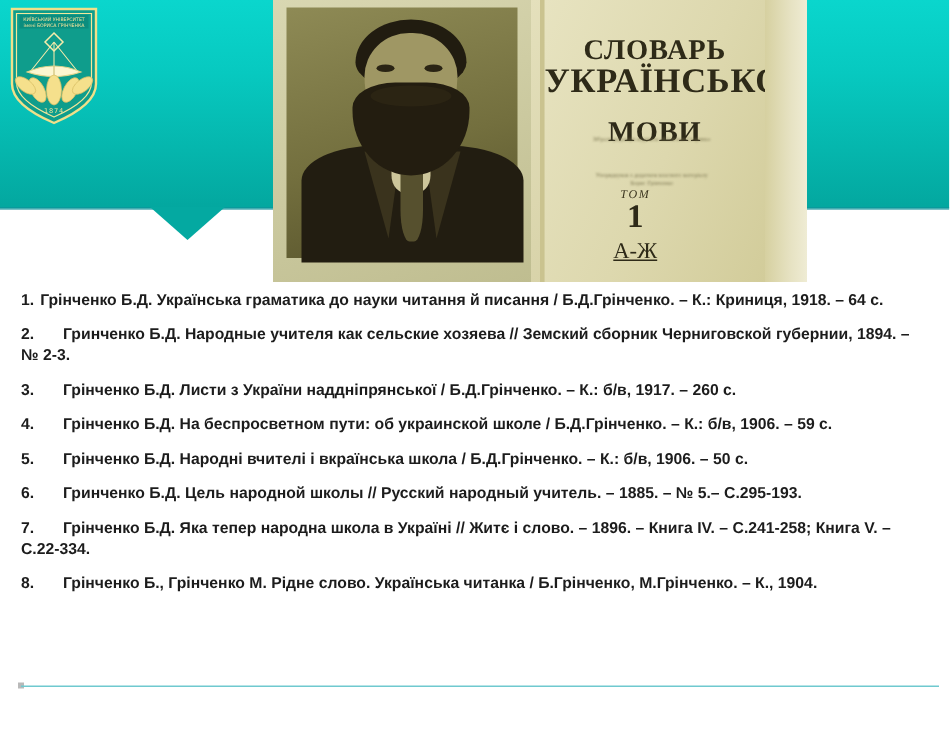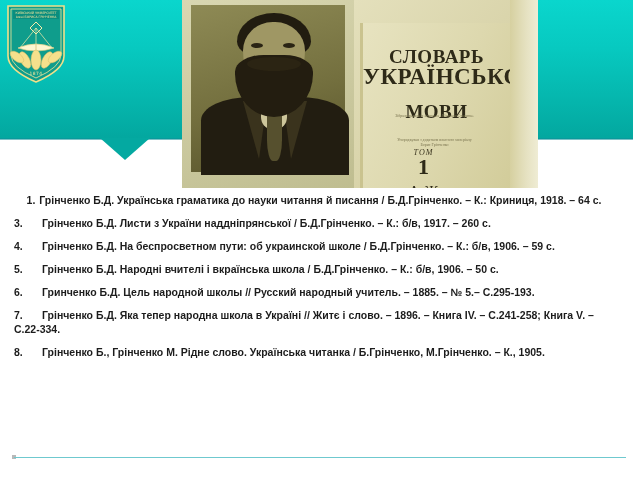--- a/index.html
+++ b/index.html
@@ -162,21 +162,20 @@
     border-radius: 3px 3px 40% 40%;
   }
 
   
   .bk-page {
     position: absolute;
     left: 6px; top: 0;
     right: 28px; bottom: 0;
     background: linear-gradient(115deg, #e7e3c0 0%, #ddd8ae 55%, #d2cc9a 100%);
     border-left: 3px solid #cac38f;
-    margin-top: 23px;
   }
   .bk-edge {
     position: absolute;
     right: 0; top: 0;
     width: 28px; height: 188px;
     background: linear-gradient(90deg, #d6d0a0 0%, #e6e2c2 60%, #efecd4 100%);
   }
   .bk-t1, .bk-t2, .bk-t3 {
     position: absolute;
     left: 0; right: 0;
@@ -258,21 +257,20 @@
     padding: 0 0 0 14px;
     margin-bottom: 9px;
     white-space: nowrap;
     overflow: hidden;
   }
   .bib-item.wrap {
     white-space: normal;
     width: 600px;
   }
   .bib-item.first {
-    text-align: center;
   }
   .num {
     display: inline-block;
     margin-right: 4px;
   }
   .num.pad {
     width: 24px;
   }
 
   
@@ -357,20 +355,23 @@
     </div>
 
   </div>
 
   <div class="biblio">
 
     <div class="bib-item first wrap">
       <span class="num">1.</span><span>Грінченко Б.Д. Українська граматика до науки читання й писання / Б.Д.Грінченко. – К.: Криниця, 1918. – 64 с.</span>
     </div>
 
+    <div class="bib-item wrap">
+      <span class="num pad">2.</span><span>Гринченко Б.Д.  Народные учителя  как сельские хозяева // Земский сборник Черниговской губернии, 1894. – № 2-3.</span>
+    </div>
 
     <div class="bib-item">
       <span class="num pad">3.</span><span>Грінченко Б.Д. Листи з України наддніпрянської / Б.Д.Грінченко. – К.: б/в, 1917.  – 260 с.</span>
     </div>
 
     <div class="bib-item">
       <span class="num pad">4.</span><span>Грінченко Б.Д.  На беспросветном пути: об украинской школе / Б.Д.Грінченко. – К.: б/в, 1906. – 59 с.</span>
     </div>
 
     <div class="bib-item">
@@ -379,21 +380,21 @@
 
     <div class="bib-item">
       <span class="num pad">6.</span><span>Гринченко Б.Д. Цель народной школы // Русский народный учитель. – 1885. – № 5.–  С.295-193.</span>
     </div>
 
     <div class="bib-item wrap">
       <span class="num pad">7.</span><span>Грінченко Б.Д. Яка тепер народна школа в Україні //  Житє і слово. – 1896. – Книга IV. – С.241-258; Книга V. – С.22-334.</span>
     </div>
 
     <div class="bib-item">
-      <span class="num pad">8.</span><span>Грінченко Б., Грінченко М. Рідне слово. Українська читанка / Б.Грінченко, М.Грінченко. – К., 1905.</span>
+      <span class="num pad">8.</span><span>Грінченко Б., Грінченко М. Рідне слово. Українська читанка / Б.Грінченко, М.Грінченко. – К., 1904.</span>
     </div>
 
   </div>
 
   <div class="footer-tick"></div>
   <div class="footer-rule"></div>
 
 </div>
 
 </body></html>

